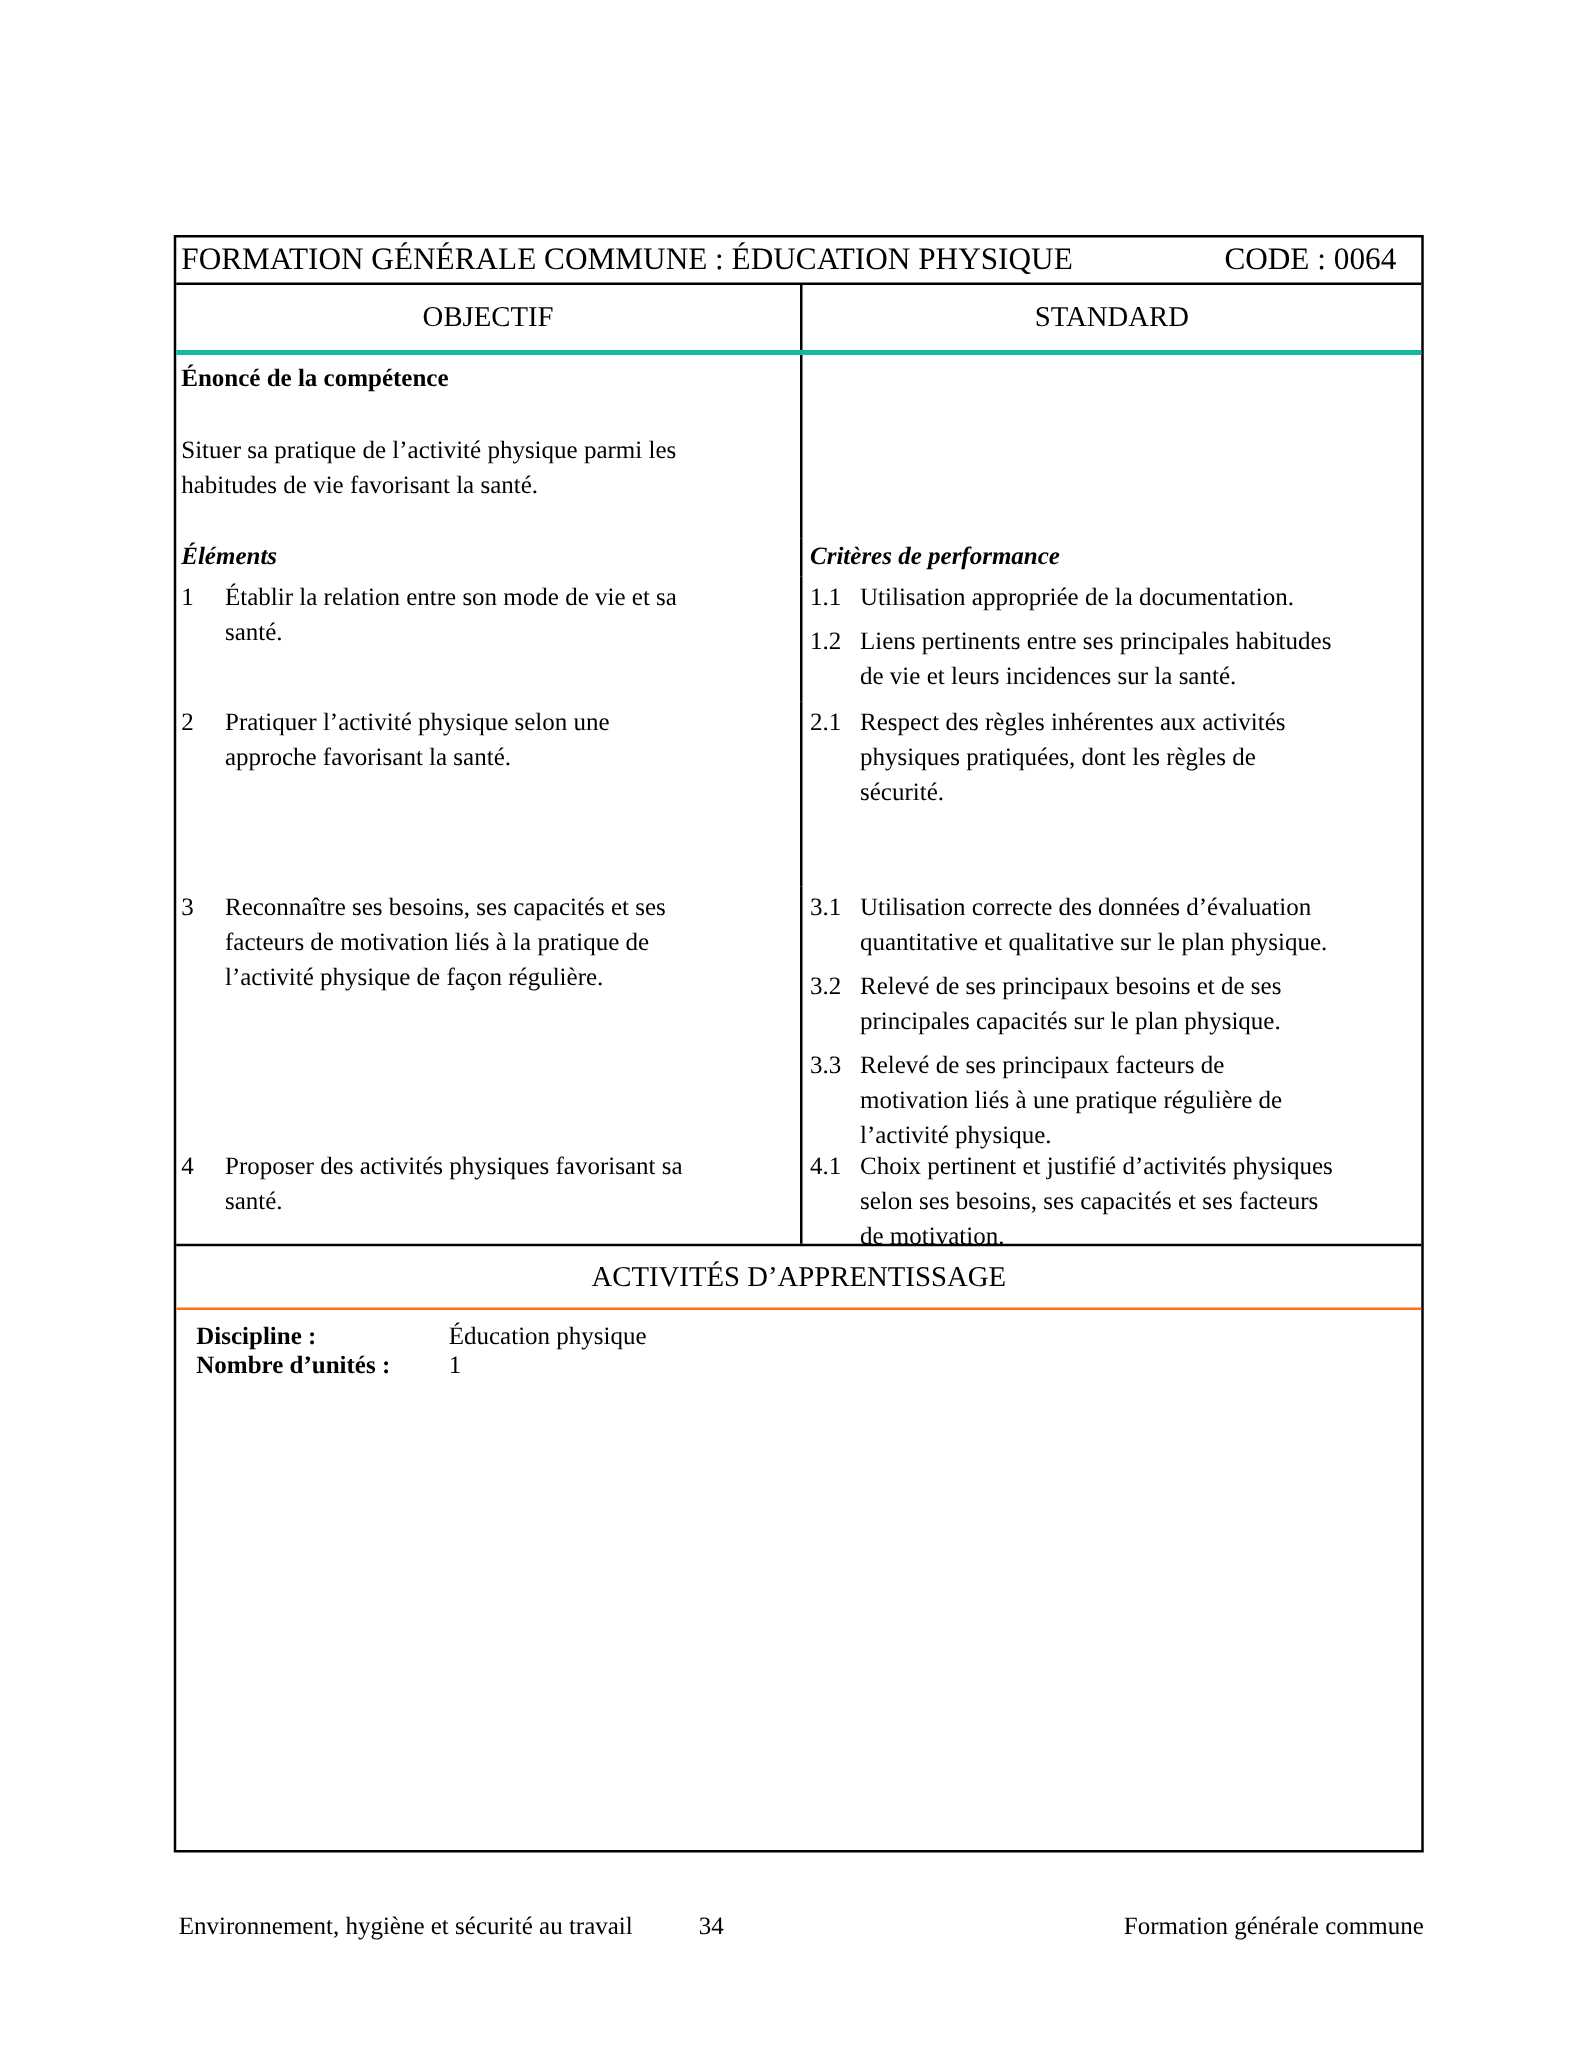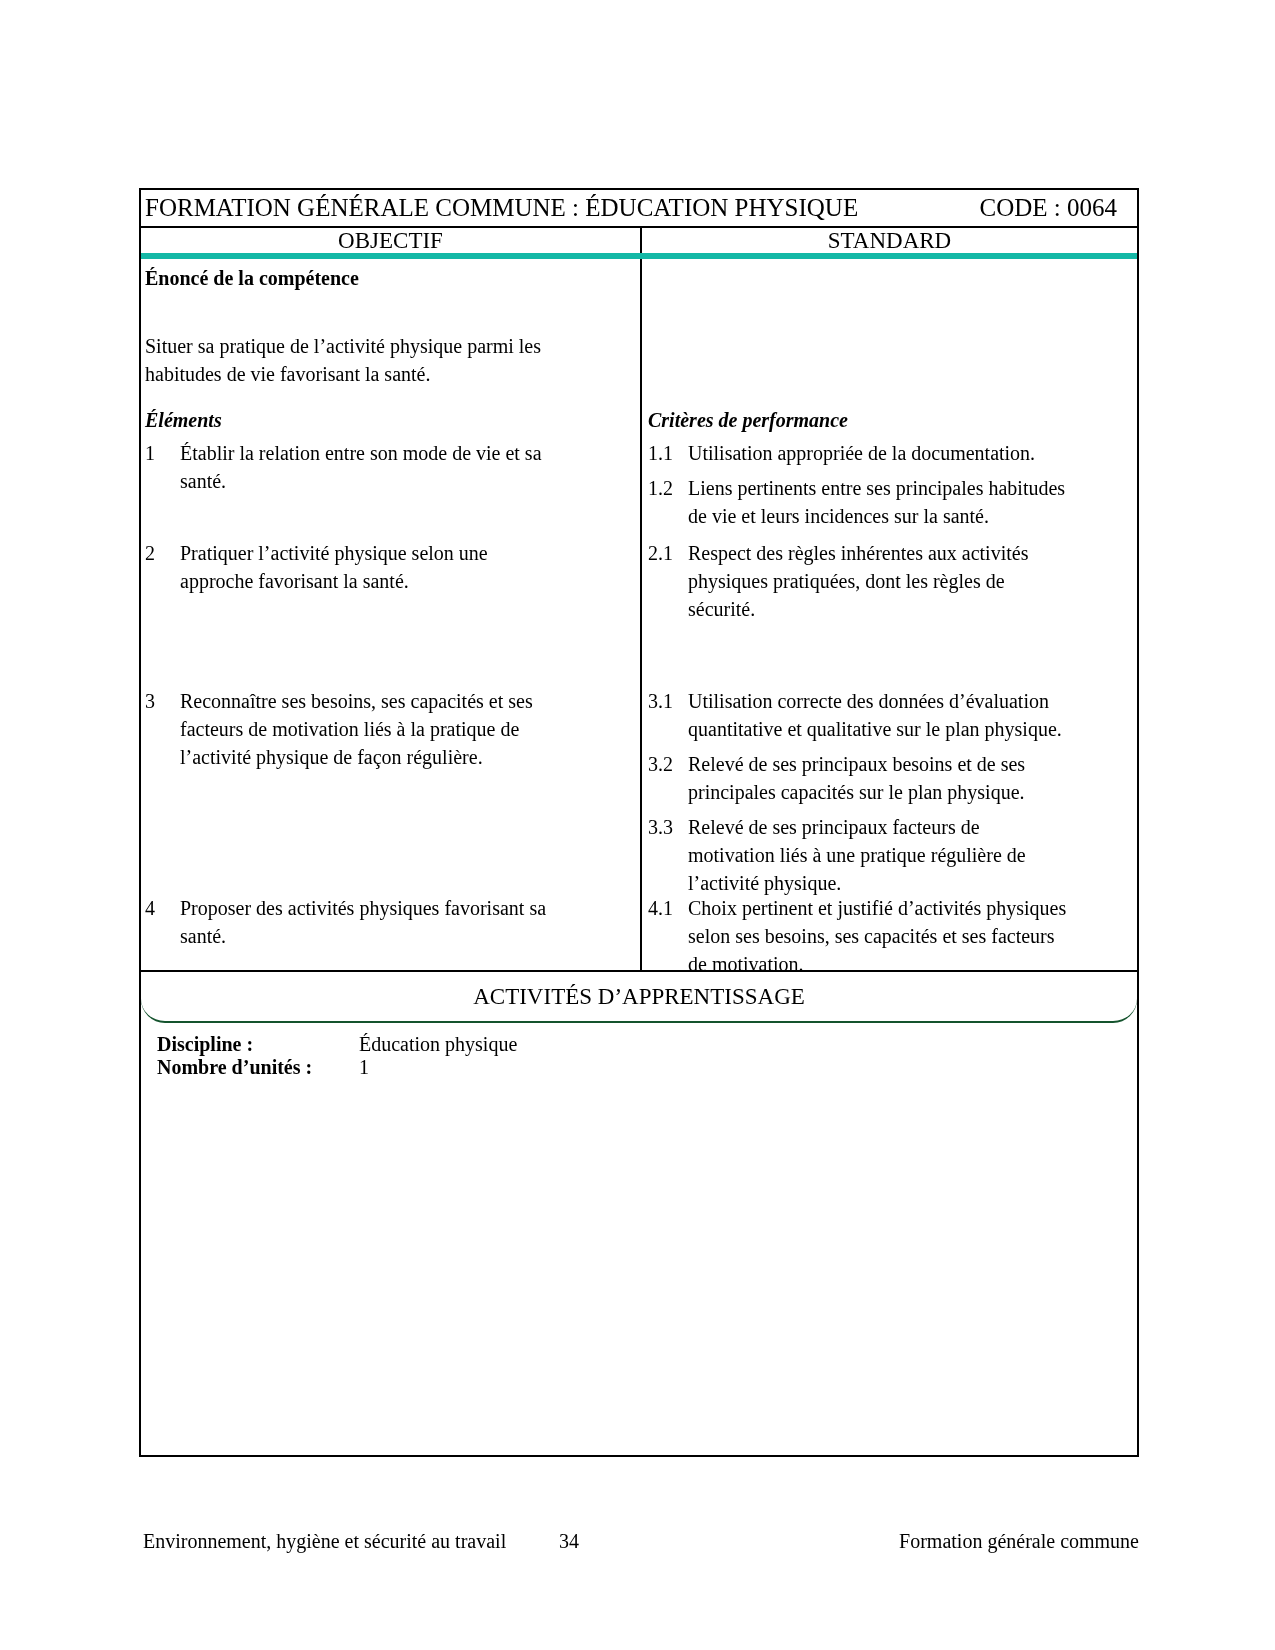--- a/index.html
+++ b/index.html
@@ -19,21 +19,21 @@
     display: flex; flex-direction: column;
   }
 
   .title-row {
     height: 38px; border-bottom: 2px solid #000;
     display: flex; justify-content: space-between; align-items: center;
     padding: 0 20px 0 4px;
     font-size: 25px; white-space: nowrap;
   }
 
-  .heads-row { height: 31px; border-bottom: 6px solid #14b8a6; display: flex; }
+  .heads-row { height: 56px; border-bottom: 4px solid #14b8a6; display: flex; }
   .heads-row .cell-left {
     width: 501px; border-right: 2px solid #000;
     display: flex; align-items: center; justify-content: center;
     font-size: 23px;
   }
   .heads-row .cell-right {
     flex: 1;
     display: flex; align-items: center; justify-content: center;
     font-size: 23px;
   }
@@ -51,35 +51,34 @@
   .band-1 { height: 100px; }
   .band-2 { height: 148px; }
   .band-3 { height: 207px; }
   .band-4 { height: 79px; }
 
   .band-enonce .cell-left { padding-top: 5px; }
   .band-heads .cell-left, .band-heads .cell-right { padding-top: 0; font-style: italic; }
 
   .body-text { font-size: 20px; line-height: 28px; white-space: pre-line; }
   .bold { font-weight: bold; }
-  .enonce-para { margin-top: 40px; }
+  .enonce-para { margin-top: 29px; }
 
   .section-heading { font-size: 20px; line-height: 28px; font-weight: bold; }
 
   .obj-item { display: grid; grid-template-columns: 35px 1fr; font-size: 20px; line-height: 28px; }
   .std-item { display: grid; grid-template-columns: 40px 1fr; font-size: 20px; line-height: 28px; }
   .std-item + .std-item { margin-top: 7px; }
   .item-num { }
   .item-text { white-space: pre-line; }
 
   .activites-row {
-    height: 51px; border-bottom: 2px solid #14532d;
+    height: 51px; border-bottom: 2px solid #f97316;
     display: flex; align-items: center; justify-content: center;
     font-size: 23px;
-    border-radius: 24px;
   }
 
   .discipline-row { height: 432px; padding: 10px 6px 0 16px; }
   .field-row { display: grid; grid-template-columns: 202px 1fr; font-size: 20px; line-height: 23px; }
   .field-label { font-weight: bold; }
 
   .page-footer {
     position: absolute; left: 139px; top: 1529px; width: 1000px; height: 30px;
     font-size: 20px; line-height: 24px; text-align: right;
   }

